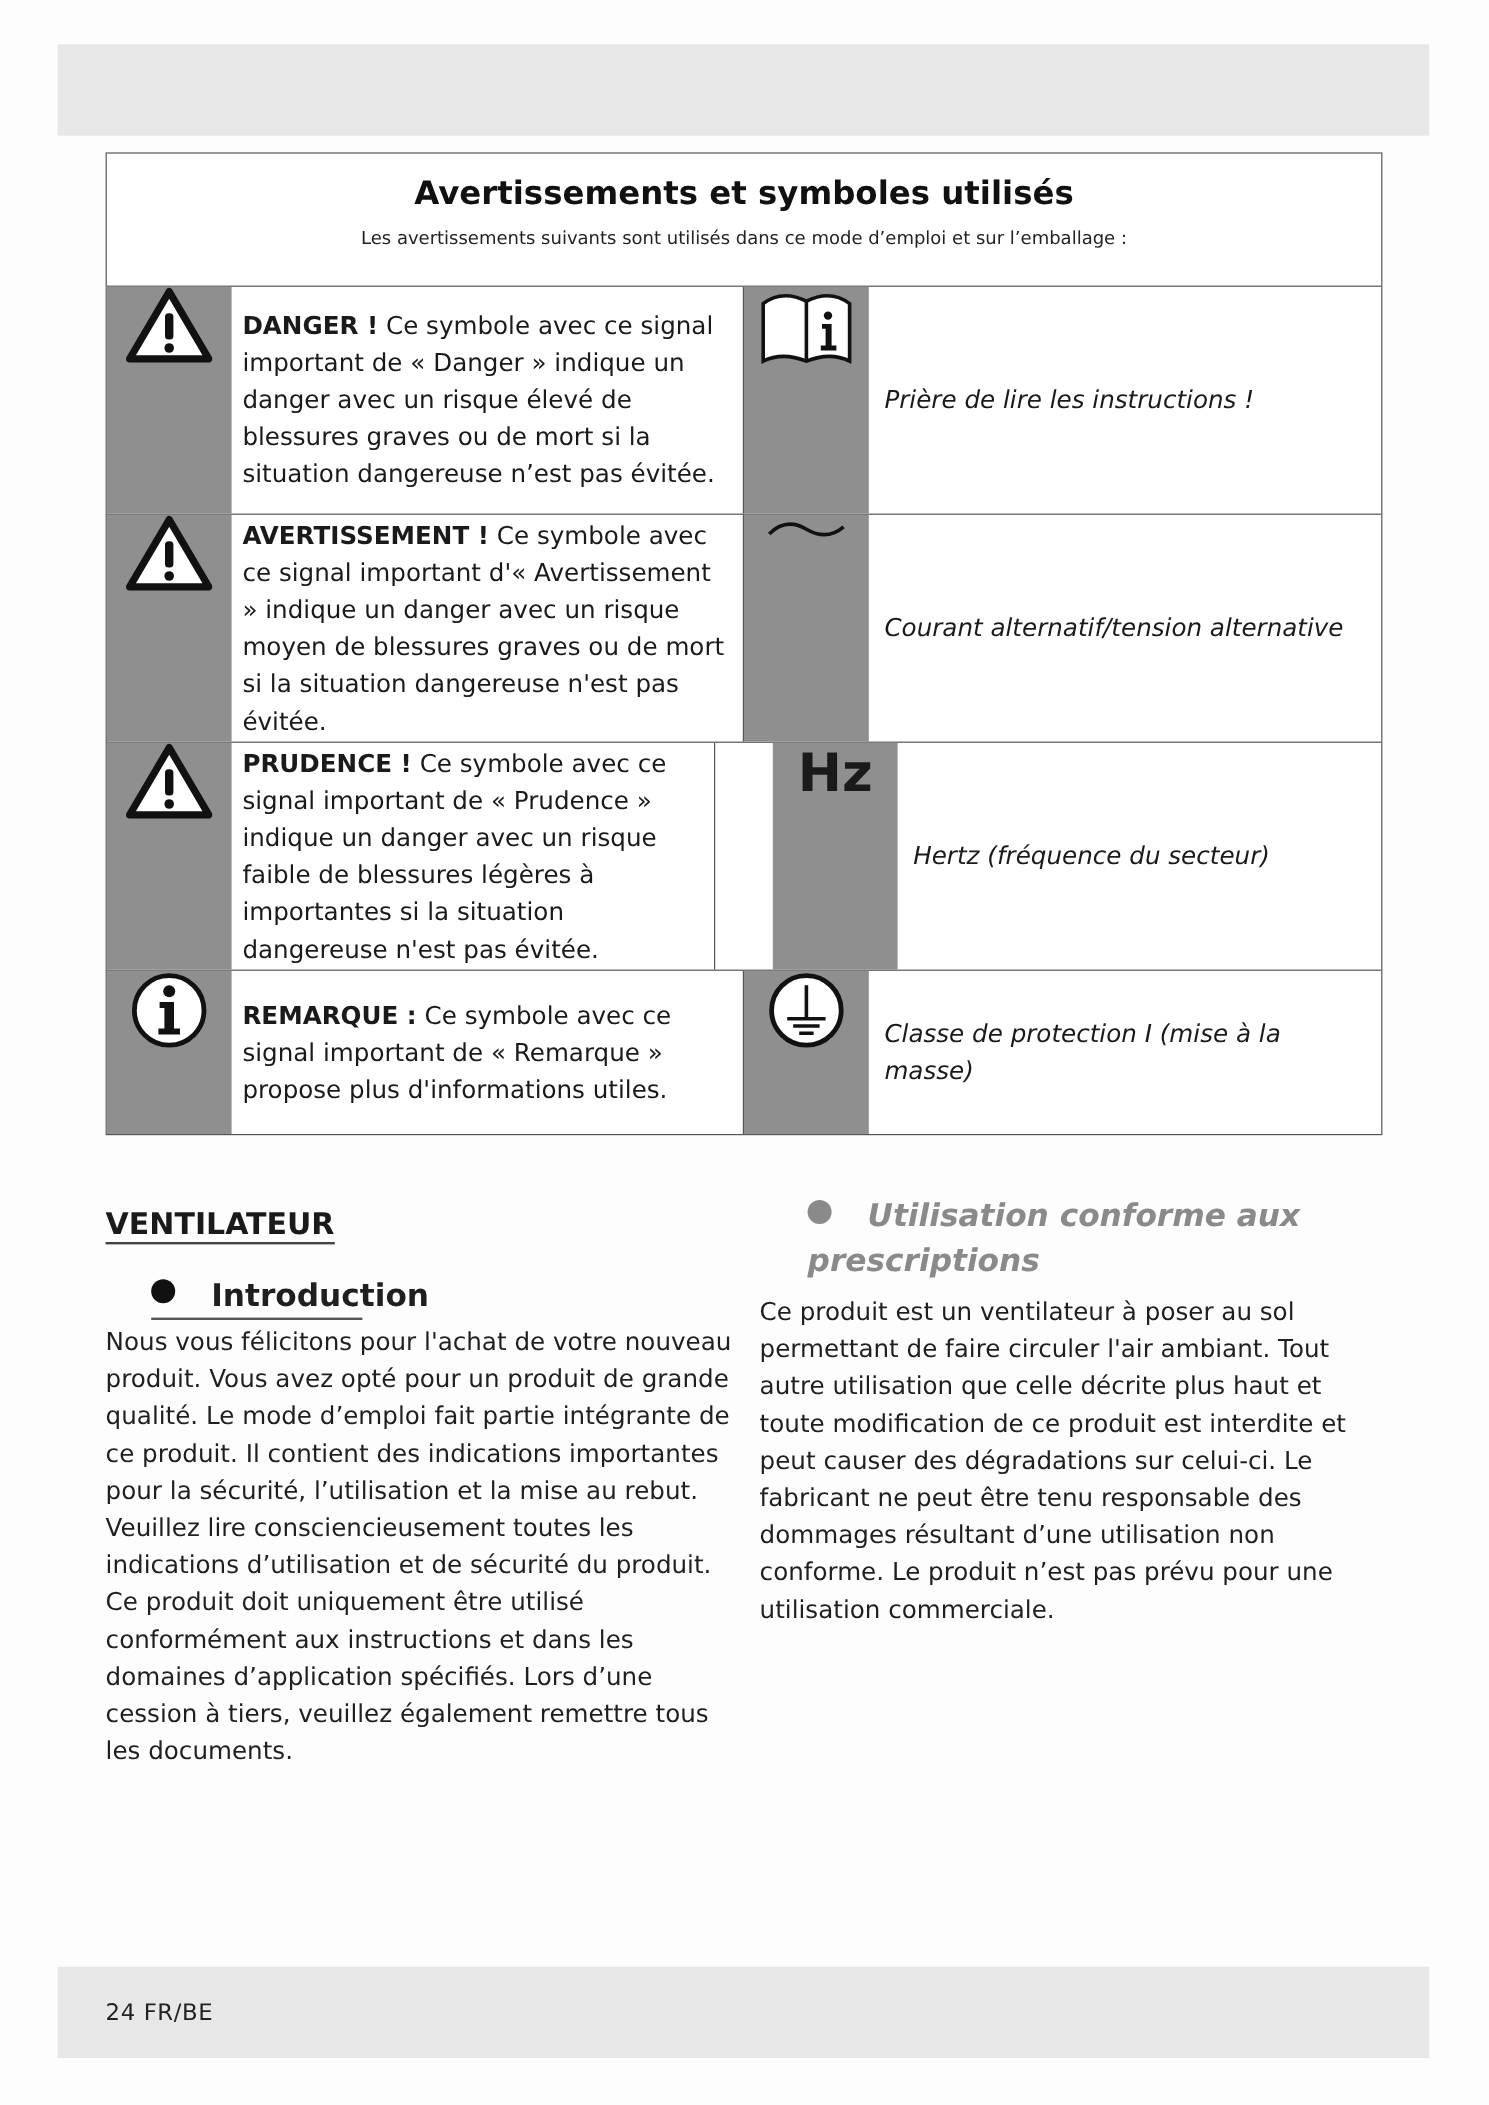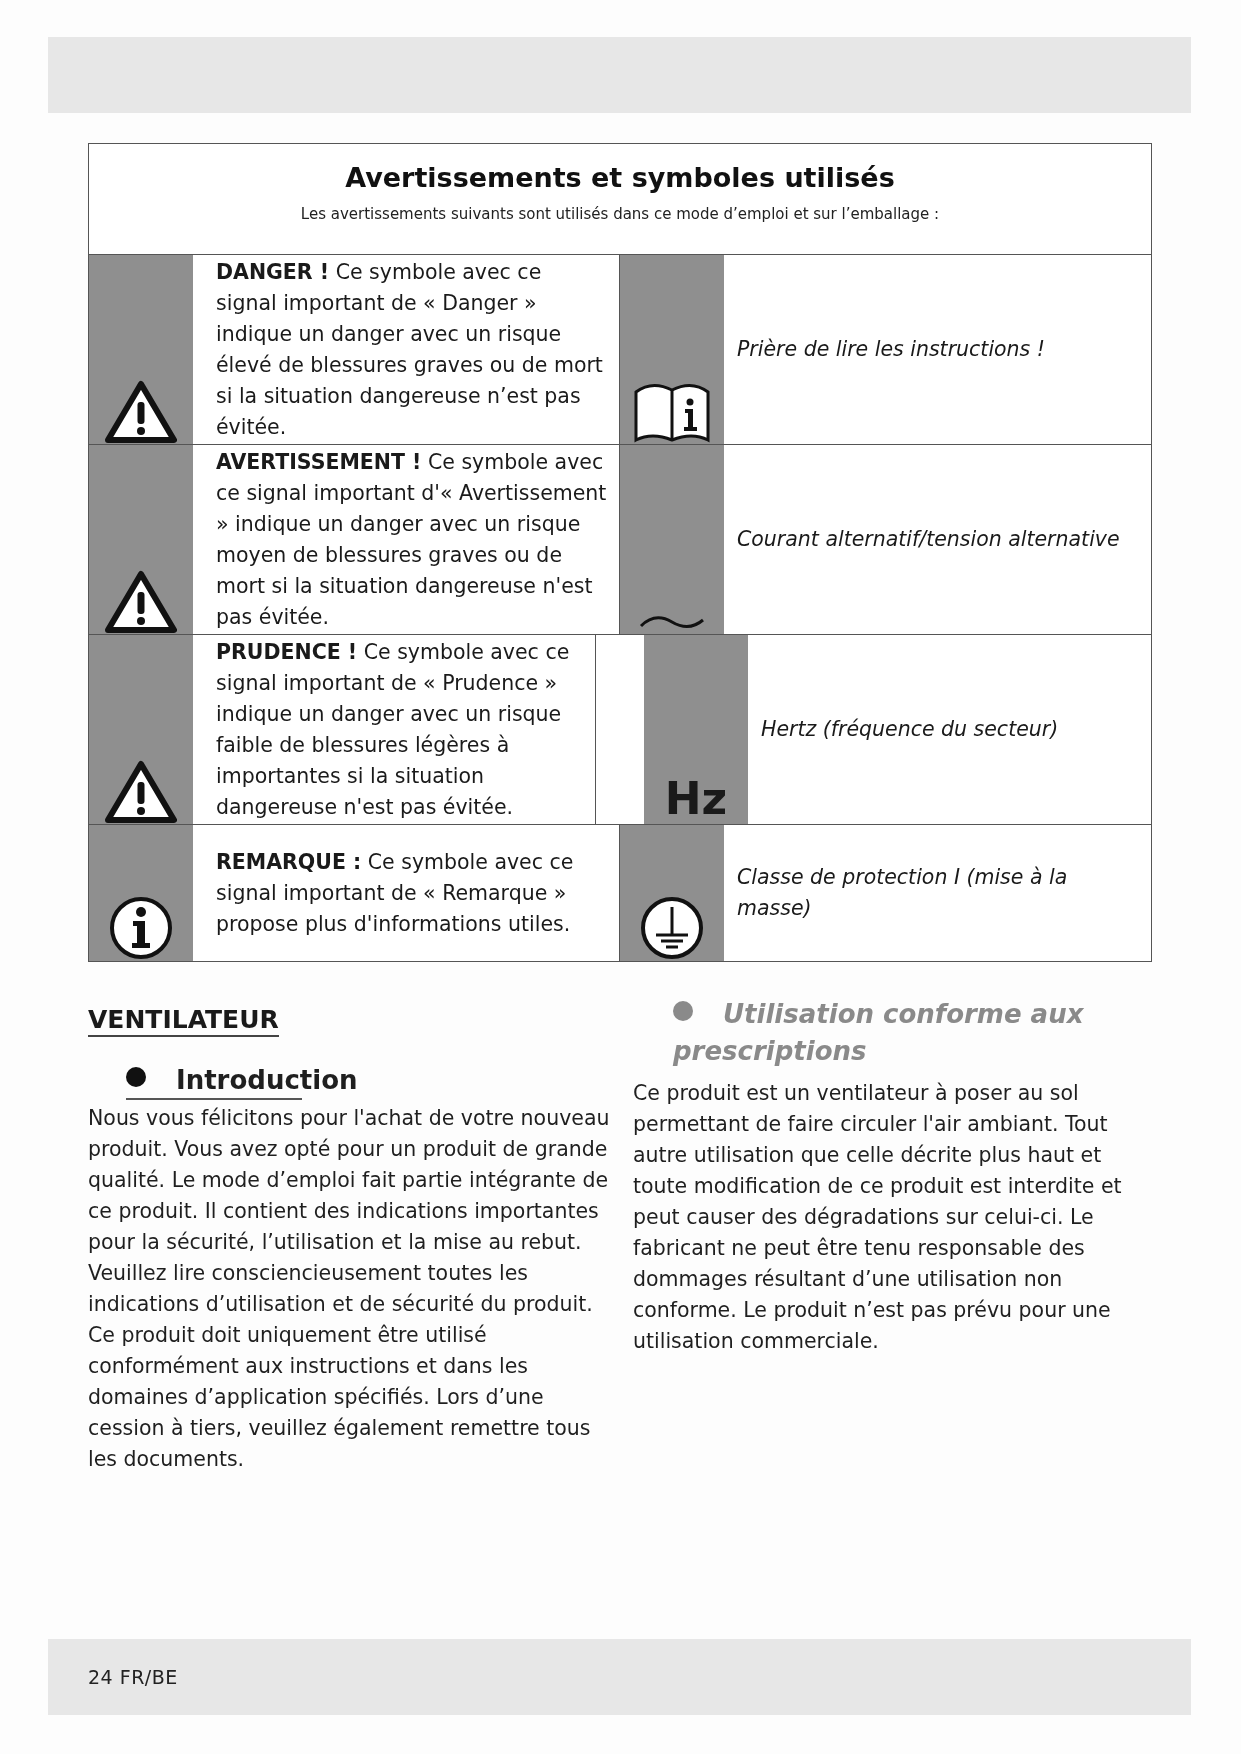--- a/index.html
+++ b/index.html
@@ -2,30 +2,30 @@
 <html><head>
 <meta charset="utf-8">
 <style>
   * { box-sizing: border-box; margin: 0; padding: 0; }
   body { width: 1241px; height: 1754px; background: #fdfdfd; position: relative; font-family: "DejaVu Sans", sans-serif; color: #1a1a1a; overflow: hidden; }
   .band { position: absolute; left: 48px; width: 1143px; background: #e7e7e7; padding-left: 28px; }
   .band.top { top: 37px; height: 76px; }
   .band.bottom { top: 1639px; height: 76px; }
   .footer-text { position: absolute; left: 40px; top: 27px; font-size: 19px; letter-spacing: 0.5px; color: #222; }
 
-  .table { position: absolute; left: 88px; top: 143px; width: 1064px; border: 1.5px solid #555; background: #fff; }
+  .table { position: absolute; left: 88px; top: 127px; width: 1064px; border: 1.5px solid #555; background: #fff; }
   .thead { height: 111px; border-bottom: 1.5px solid #555; text-align: center; }
   .thead h1 { font-size: 27px; font-weight: bold; padding-top: 18px; color: #111; }
   .thead p { font-size: 15px; margin-top: 12px; color: #222; }
   .row { display: flex; border-bottom: 1.5px solid #555; }
   .row:last-child { border-bottom: none; }
   .cell { display: flex; width: 50%; }
   .cell.left { border-right: 1.5px solid #555; }
-  .icon-col { width: 104px; background: #8f8f8f; display: flex; align-items: flex-end; justify-content: center; flex-shrink: 0; }
-  .text-col { flex: 1; padding: 18px 12px 18px 23px; font-size: 20.5px; line-height: 31px; display: flex; align-items: center; }
+  .icon-col { width: 104px; background: #8f8f8f; display: flex; align-items: flex-start; justify-content: center; flex-shrink: 0; }
+  .text-col { flex: 1; padding: 18px 12px 18px 9px; font-size: 20.5px; line-height: 31px; display: flex; align-items: center; }
   .text-col .lbl { font-weight: bold; }
   .text-col.short { padding-left: 13px; font-style: italic; }
   .r1 { height: 190px; } .r2 { height: 190px; } .r3 { height: 190px; gap: 48px; } .r4 { height: 136px; }
 
   .col { position: absolute; font-size: 20.5px; line-height: 31px; color: #1f1f1f; }
   .col.left { left: 88px; top: 1001px; width: 530px; }
   .col.right { left: 633px; top: 996px; width: 520px; }
   .h-main { font-size: 25px; font-weight: bold; color: #1a1a1a; display: inline-block; border-bottom: 2px solid #444; line-height: 30px; margin-top: 4px; }
   .h-sec { font-size: 26px; font-weight: bold; margin-top: 26px; margin-left: 38px; position: relative; line-height: 34px; }
   .h-sec .bullet { display: inline-block; width: 20px; height: 20px; border-radius: 50%; background: #111; margin-right: 30px; vertical-align: 2px; }

